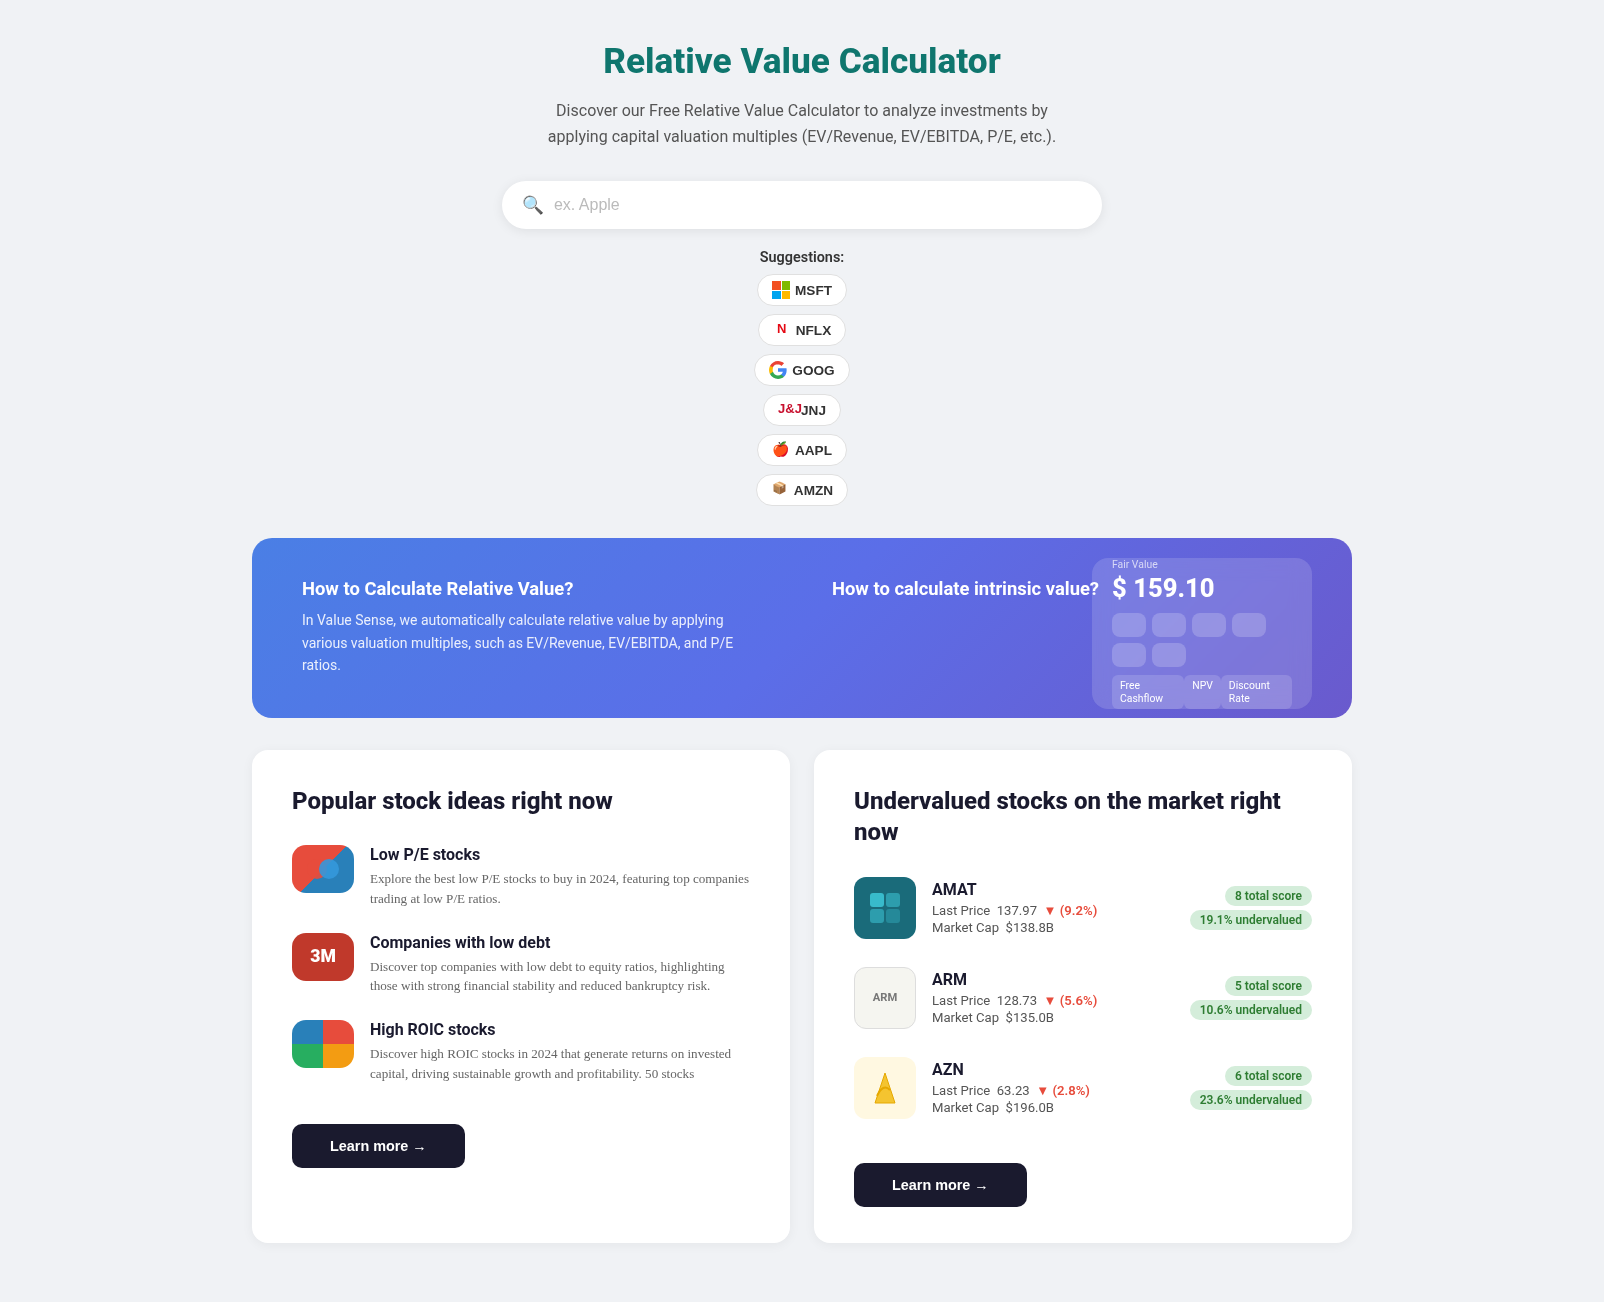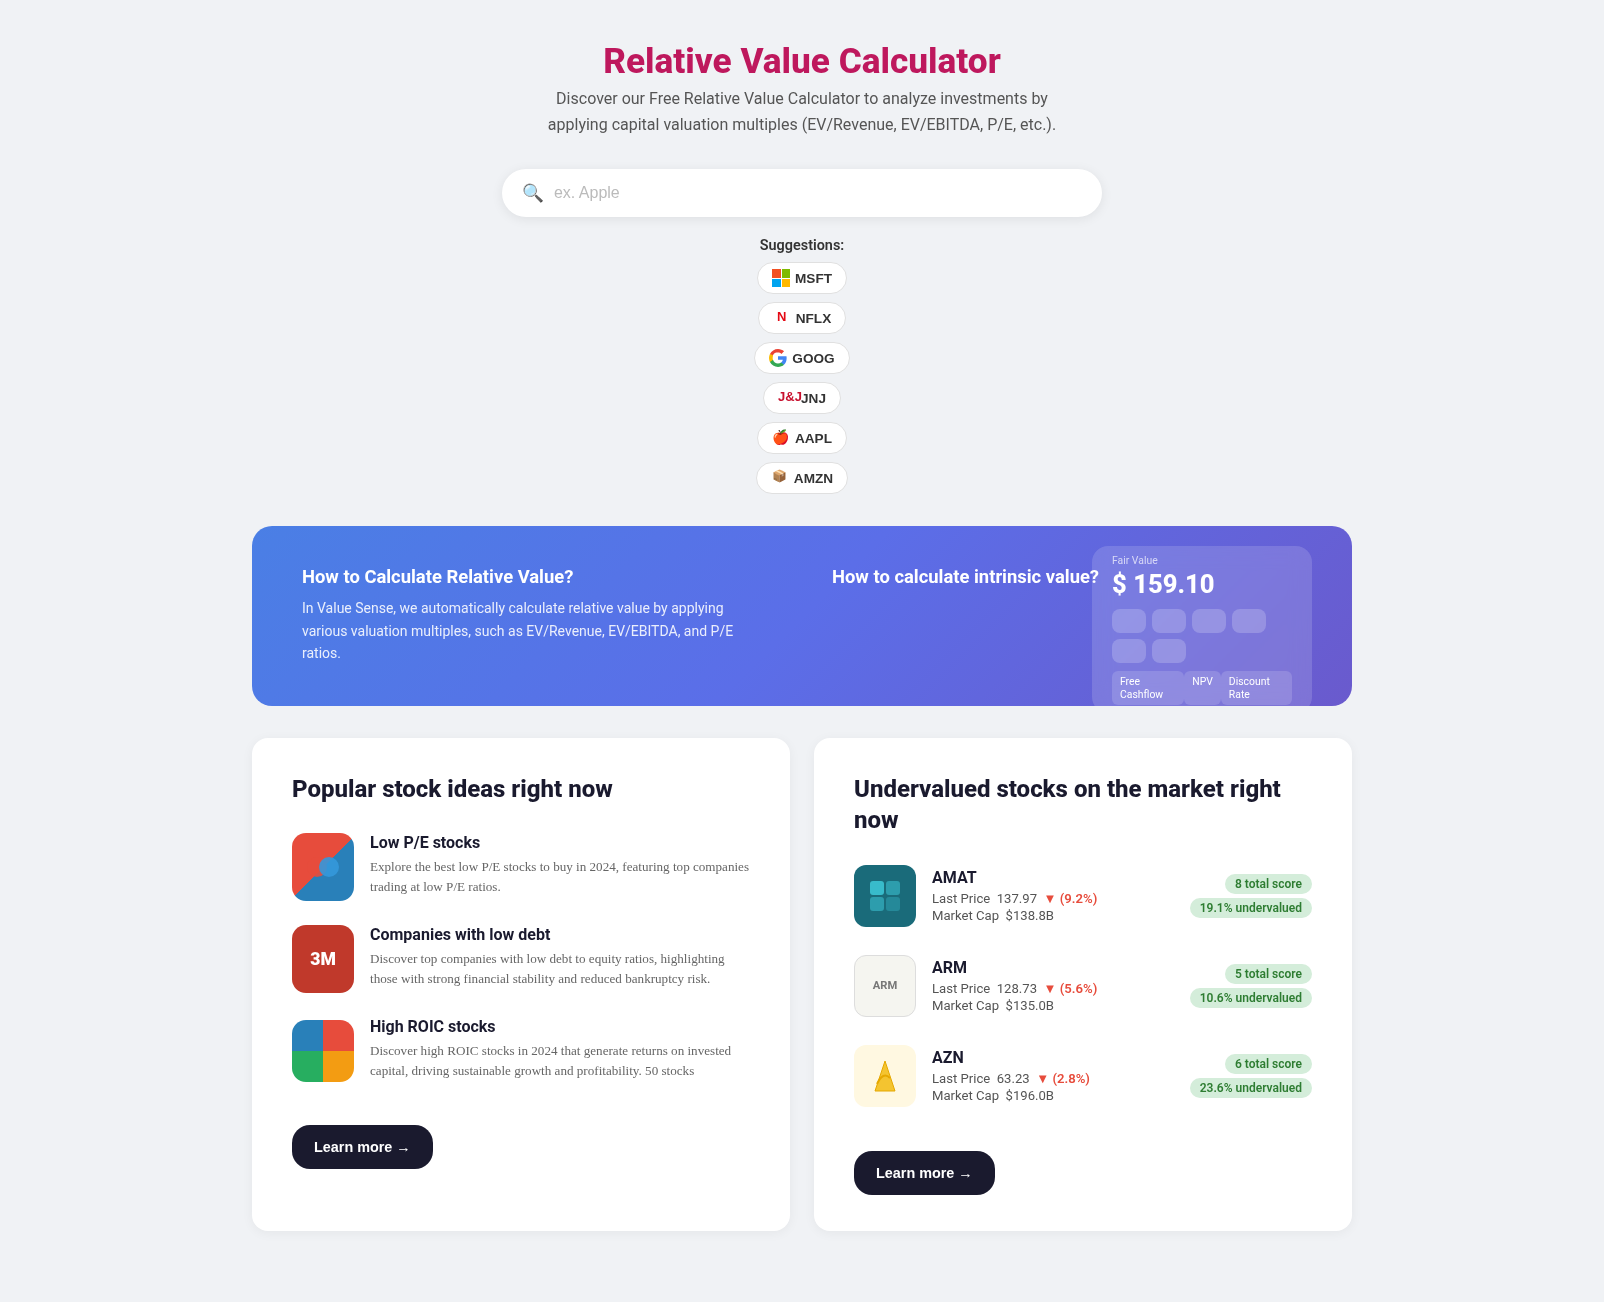--- a/index.html
+++ b/index.html
@@ -16,22 +16,22 @@
     }
 
     
     .header {
       text-align: center;
       margin-bottom: 32px;
     }
     .header h1 {
       font-size: 2.2rem;
       font-weight: 800;
-      color: #be185d;
-      margin-bottom: 4px;
+      color: #0f766e;
+      margin-bottom: 16px;
     }
     .header p {
       font-size: 1rem;
       color: #555;
       max-width: 520px;
       margin: 0 auto;
       line-height: 1.6;
     }
 
     
@@ -136,21 +136,21 @@
     .calculator-visual {
       width: 280px;
       height: 160px;
       position: relative;
     }
     
     .calc-card {
       background: rgba(255,255,255,0.15);
       backdrop-filter: blur(10px);
       border-radius: 16px;
-      padding: 8px 20px;
+      padding: 0 20px;
       position: absolute;
       top: 10px;
       right: 10px;
       width: 220px;
     }
     .calc-price {
       font-size: 1.6rem;
       font-weight: 800;
       color: white;
     }
@@ -203,21 +203,21 @@
 
     
     .stock-idea-item {
       display: flex;
       align-items: flex-start;
       gap: 16px;
       margin-bottom: 24px;
     }
     .idea-icon {
       width: 62px;
-      height: 68px;
+      height: 48px;
       border-radius: 14px;
       display: flex;
       align-items: center;
       justify-content: center;
       font-size: 1.4rem;
       flex-shrink: 0;
       overflow: hidden;
     }
     .idea-icon-pe {
       background: linear-gradient(135deg, #e74c3c 50%, #2980b9 50%);
@@ -295,22 +295,22 @@
     }
 
     
     .learn-more-btn {
       display: inline-flex;
       align-items: center;
       gap: 8px;
       background: #1a1a2e;
       color: white;
       border: none;
-      border-radius: 18px;
-      padding: 14px 22px;
+      border-radius: 10px;
+      padding: 14px 38px;
       font-size: 0.9rem;
       font-weight: 600;
       cursor: pointer;
       margin-top: 16px;
       text-align: center;
     }
 
     
     .msft-grid {
       display: grid;

